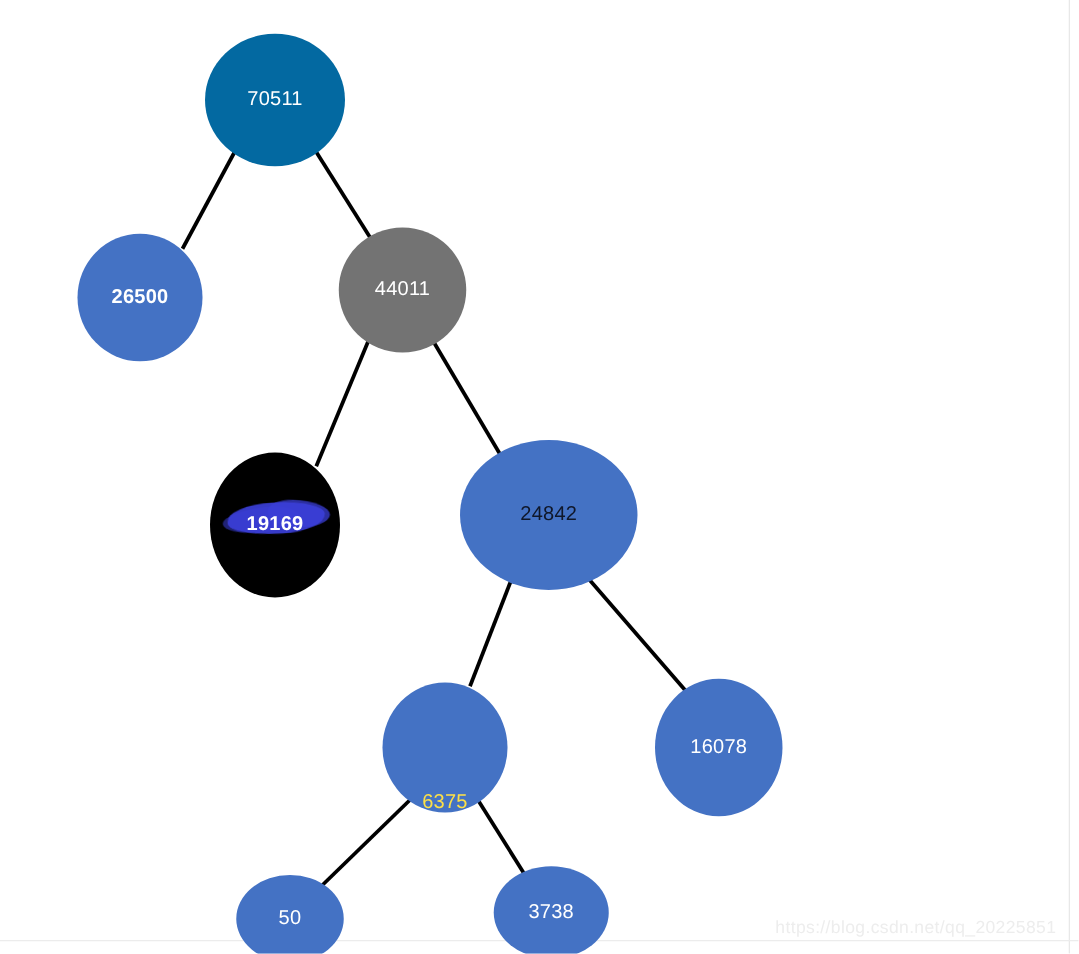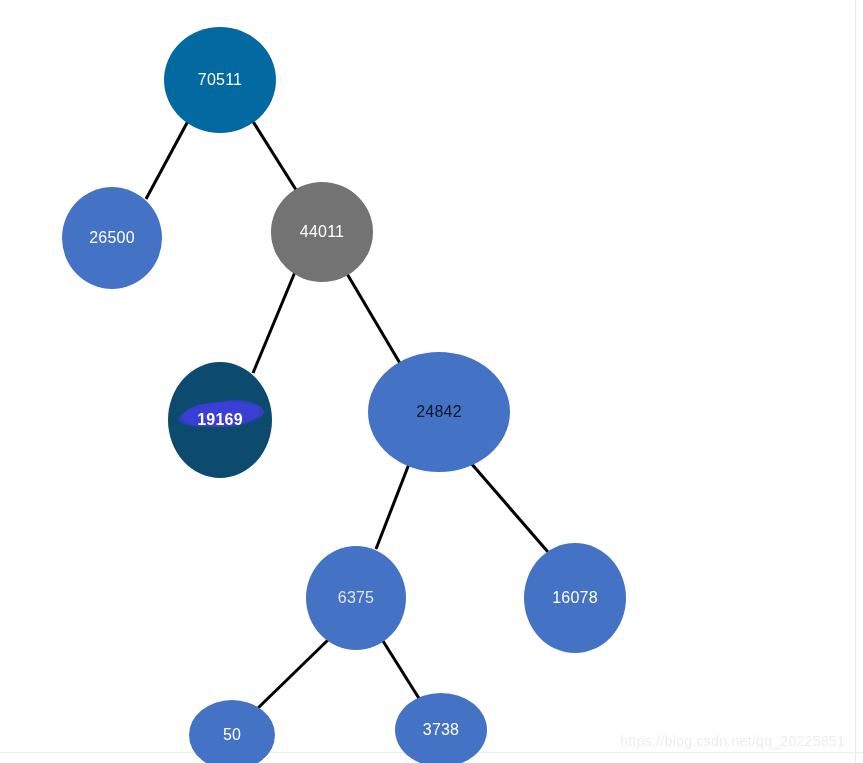--- a/index.html
+++ b/index.html
@@ -126,36 +126,36 @@
       <line x1="409" y1="464" x2="376" y2="549" stroke="#000000" stroke-width="3" stroke-linecap="butt"></line>
       <line x1="470" y1="462" x2="548" y2="552" stroke="#000000" stroke-width="3" stroke-linecap="butt"></line>
       <line x1="330" y1="638" x2="258" y2="708" stroke="#000000" stroke-width="3" stroke-linecap="butt"></line>
       <line x1="383" y1="641" x2="420" y2="700" stroke="#000000" stroke-width="3" stroke-linecap="butt"></line>
     </svg>
 
   <div id="nodes-layer">
       <div class="node" style="left: 164px; top: 27px; width: 112px; height: 106px; background: #0369a1; color: rgb(255, 255, 255);">
         <span class="node-label">70511</span>
       </div>
-      <div class="node" style="left: 62px; top: 187px; width: 100px; height: 102px; background: rgb(68, 114, 196); color: rgb(255, 255, 255);">
+      <div class="node" style="left: 62px; top: 187px; width: 100px; height: 102px; background: rgb(68, 114, 196); color: rgb(255, 255, 255); font-weight: bold;">
         <span class="node-label">26500</span>
       </div>
       <div class="node" style="left: 271px; top: 182px; width: 102px; height: 100px; background: #737373; color: rgb(255, 255, 255);">
         <span class="node-label">44011</span>
       </div>
-      <div class="node highlighted" style="left: 168px; top: 362px; width: 104px; height: 116px; background: #0c4a6e; color: rgb(255, 255, 255);">
+      <div class="node highlighted" style="left: 168px; top: 362px; width: 104px; height: 116px; background: #000000; color: rgb(255, 255, 255);">
         <span class="highlight-blob stroke-b" style="background: rgb(59, 63, 216);"></span>
         <span class="highlight-blob stroke-a" style="background: rgb(59, 63, 216);"></span>
         <span class="highlight-blob stroke-c" style="background: rgb(59, 63, 216);"></span>
         <span class="node-label">19169</span>
       </div>
       <div class="node" style="left: 368px; top: 352px; width: 142px; height: 120px; background: rgb(68, 114, 196); color: #0f172a;">
         <span class="node-label">24842</span>
       </div>
-      <div class="node" style="left: 306px; top: 546px; width: 100px; height: 104px; background: rgb(68, 114, 196); color: #e5e5e5;">
+      <div class="node" style="left: 306px; top: 546px; width: 100px; height: 104px; background: rgb(68, 114, 196); color: #fde047; align-items: flex-end;">
         <span class="node-label">6375</span>
       </div>
       <div class="node" style="left: 524px; top: 543px; width: 102px; height: 110px; background: rgb(68, 114, 196); color: rgb(255, 255, 255);">
         <span class="node-label">16078</span>
       </div>
       <div class="node" style="left: 189px; top: 700px; width: 86px; height: 70px; background: rgb(68, 114, 196); color: rgb(255, 255, 255);">
         <span class="node-label">50</span>
       </div>
       <div class="node" style="left: 395px; top: 693px; width: 92px; height: 74px; background: rgb(68, 114, 196); color: rgb(255, 255, 255);">
         <span class="node-label">3738</span>

